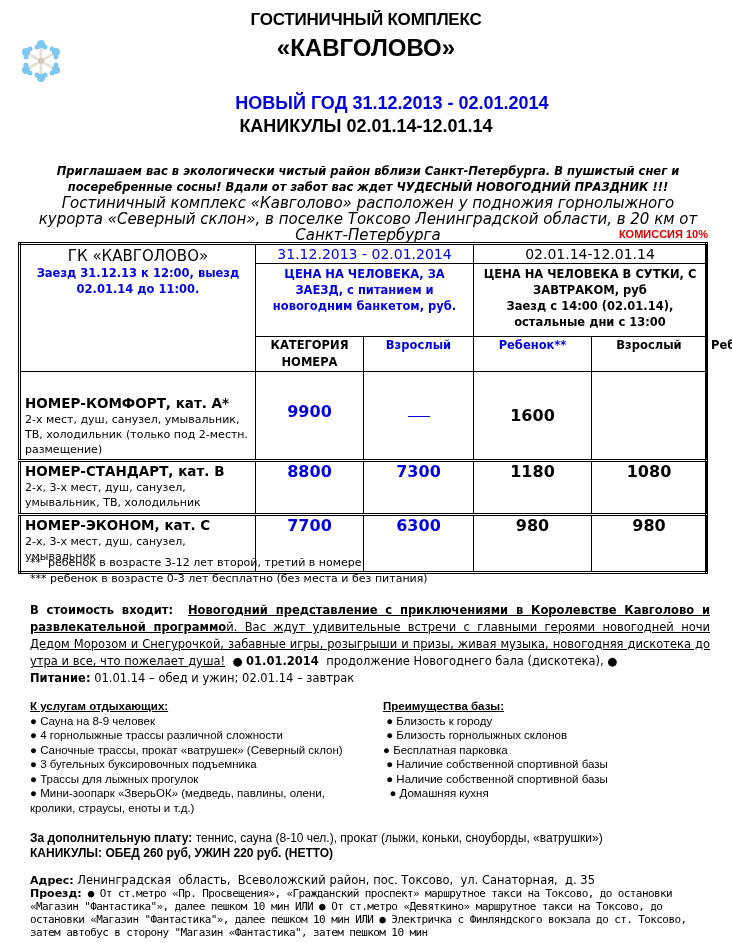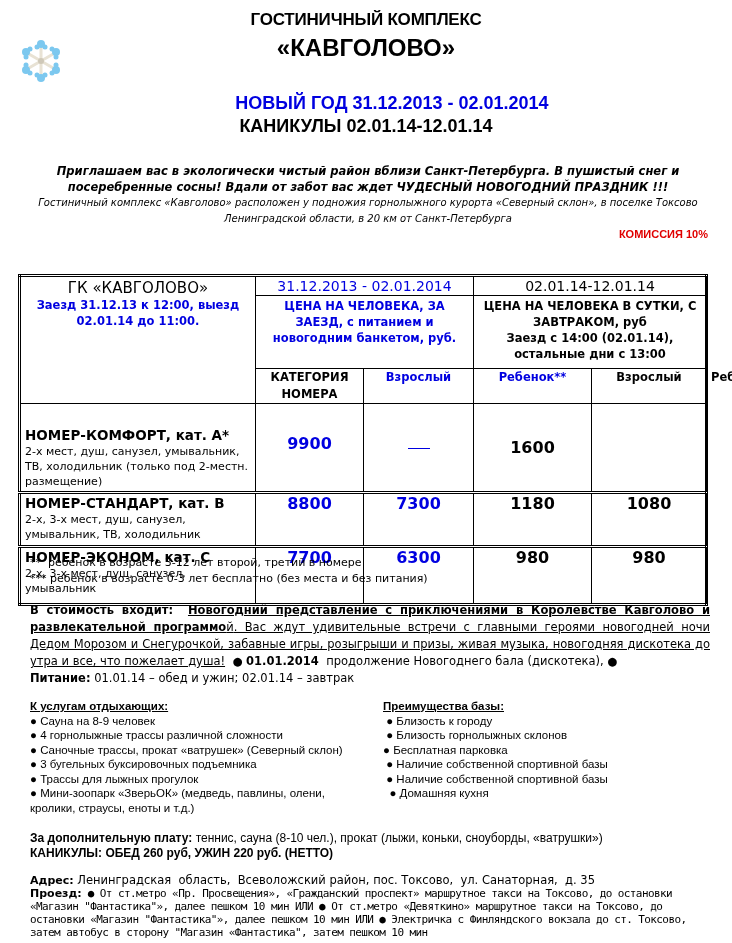--- a/index.html
+++ b/index.html
@@ -11,25 +11,25 @@
 
   #snowflake { left: 18px; top: 38px; width: 46px; height: 46px; }
 
   #h-complex { left: 0; width: 732px; top: 10px; font-family: "Liberation Sans", sans-serif; font-weight: bold; font-size: 17px; letter-spacing: -0.2px; }
   #h-name { left: 0; width: 732px; top: 34px; font-family: "Liberation Sans", sans-serif; font-weight: bold; font-size: 24px; letter-spacing: 0px; }
   #h-ny { left: 0; width: 732px; top: 93px; font-family: "Liberation Sans", sans-serif; font-weight: bold; font-size: 18px; }
   #h-hol { left: 0; width: 732px; top: 116px; font-family: "Liberation Sans", sans-serif; font-weight: bold; font-size: 18px; }
 
   #intro { left: 30px; width: 676px; top: 163px; font-family: "DejaVu Sans", sans-serif; font-style: italic; font-size: 11.5px; line-height: 16px; }
   #intro .b { font-weight: bold; }
-  #intro .n { font-size: 10px; }
+  #intro .n { font-size: 15px; }
   #commission { right: 24px; top: 228px; font-family: Liberation Sans, sans-serif; font-weight: bold; font-size: 11px; }
 
   
-  #price-table { left: 18px; top: 242px; width: 550px; border-collapse: collapse; border: 3px double #000; table-layout: fixed; margin-top: 32px; }
+  #price-table { left: 18px; top: 242px; width: 550px; border-collapse: collapse; border: 3px double #000; table-layout: fixed; }
   #price-table td { border: 1px solid #000; padding: 0 4px; vertical-align: top; font-family: "DejaVu Sans", sans-serif; }
   #price-table tr.sep td { border-top: 3px double #000; }
   .t-gk { font-size: 15px; text-align: center; line-height: 18px; padding-top: 2px !important; }
   .t-gk-sub { font-size: 11.5px; font-weight: bold; color: #0000e0; text-align: center; line-height: 16px; display: block; }
   .t-range { font-size: 14px; text-align: center; line-height: 18px; }
   .t-desc { font-size: 11.5px; font-weight: bold; text-align: center; line-height: 16px; padding-top: 2px !important; }
   .t-col { font-size: 11.5px; font-weight: bold; text-align: center; line-height: 17px; }
   .room-name { font-size: 13.5px; font-weight: bold; line-height: 18px; display: block; }
   .room-desc { font-size: 11px; line-height: 15px; display: block; }
   .price { font-size: 16px; font-weight: bold; text-align: center !important; }

